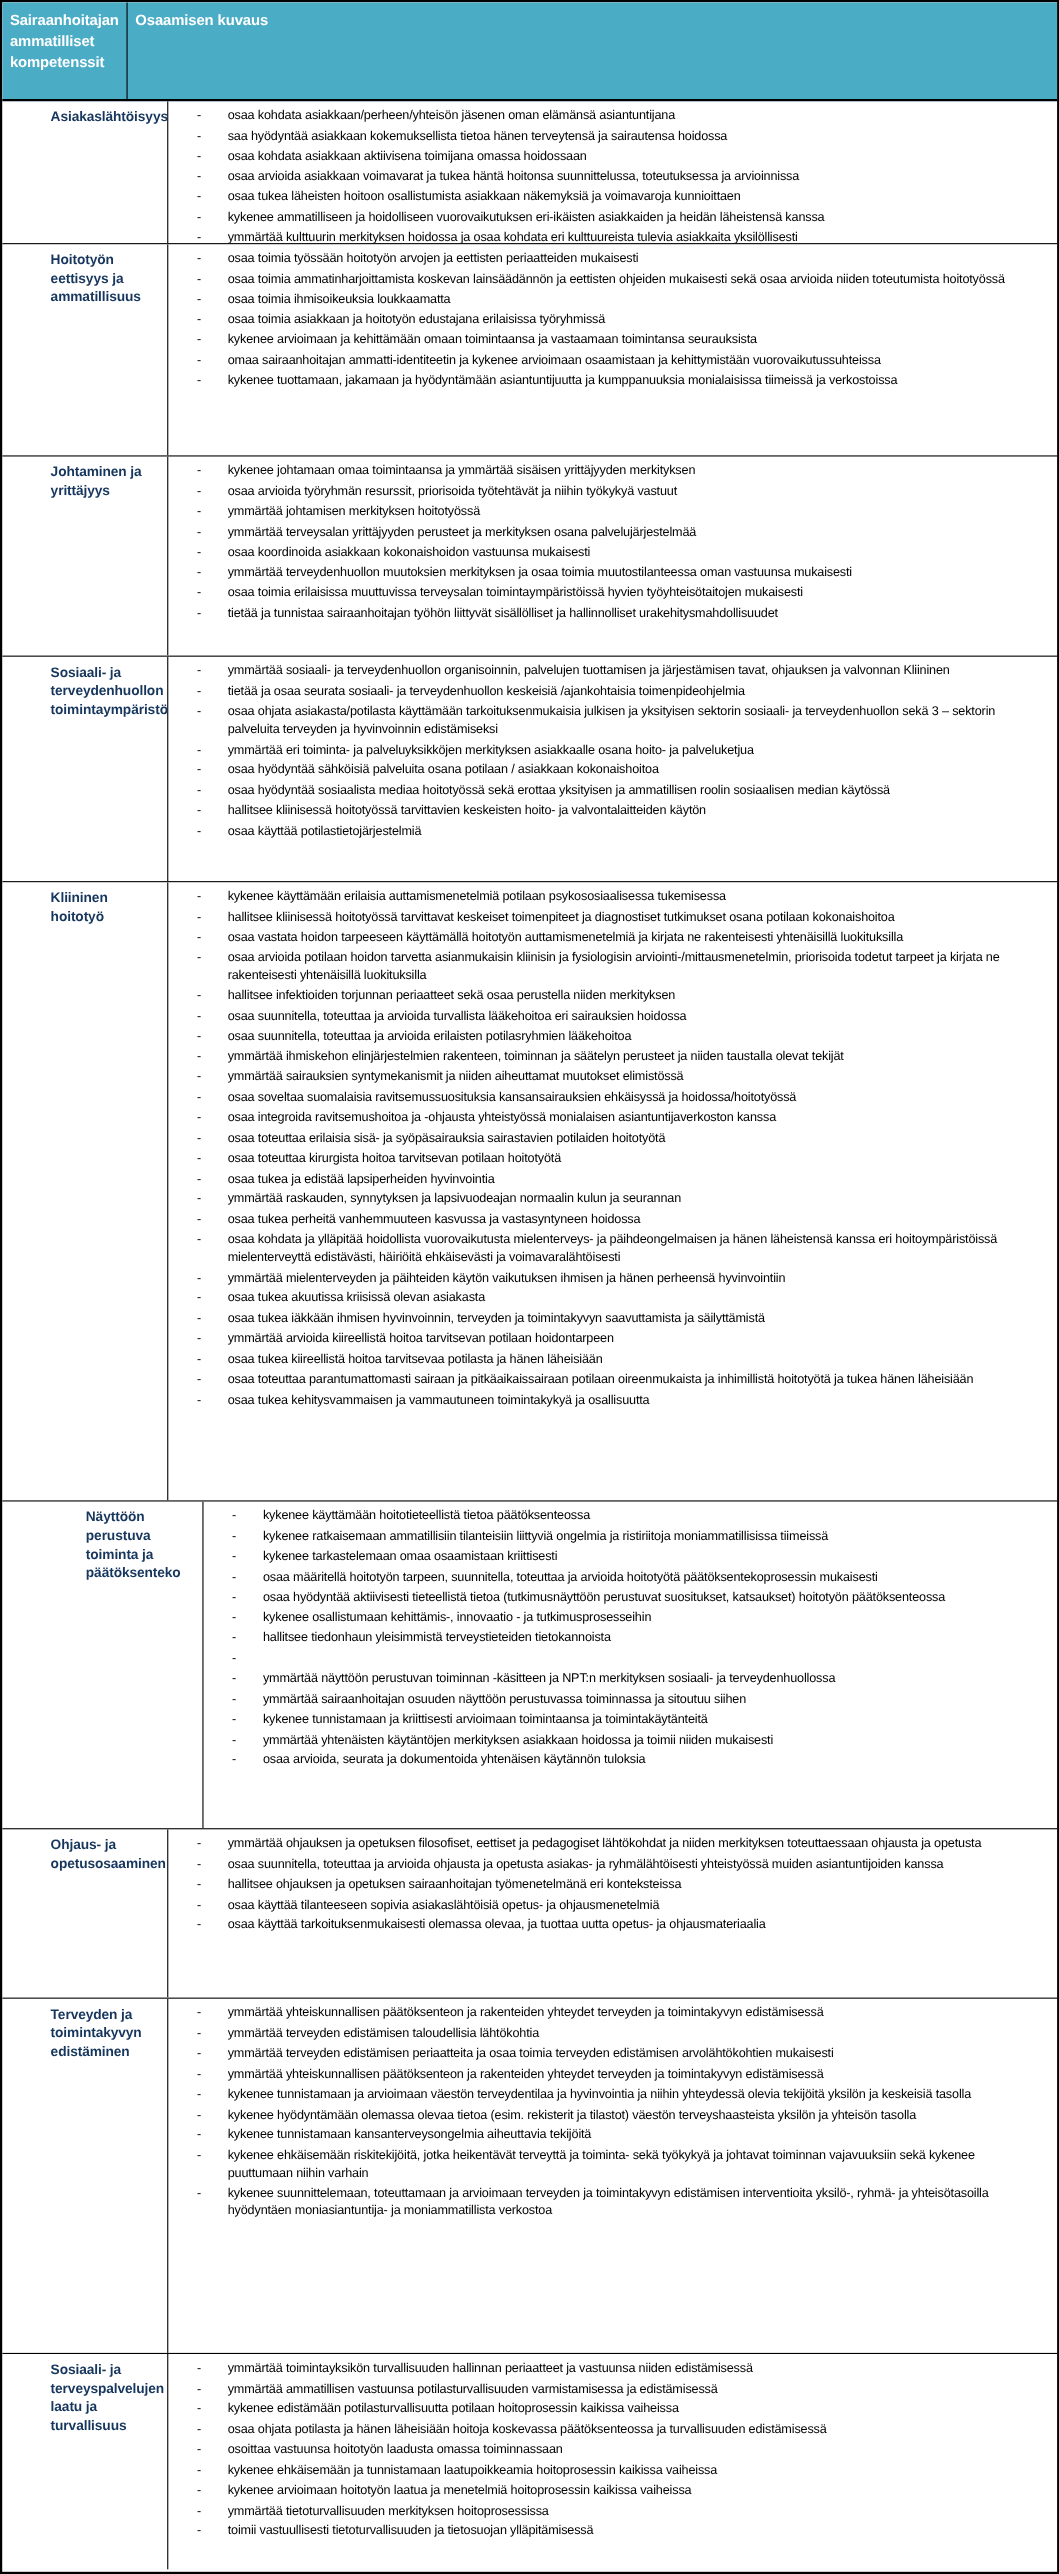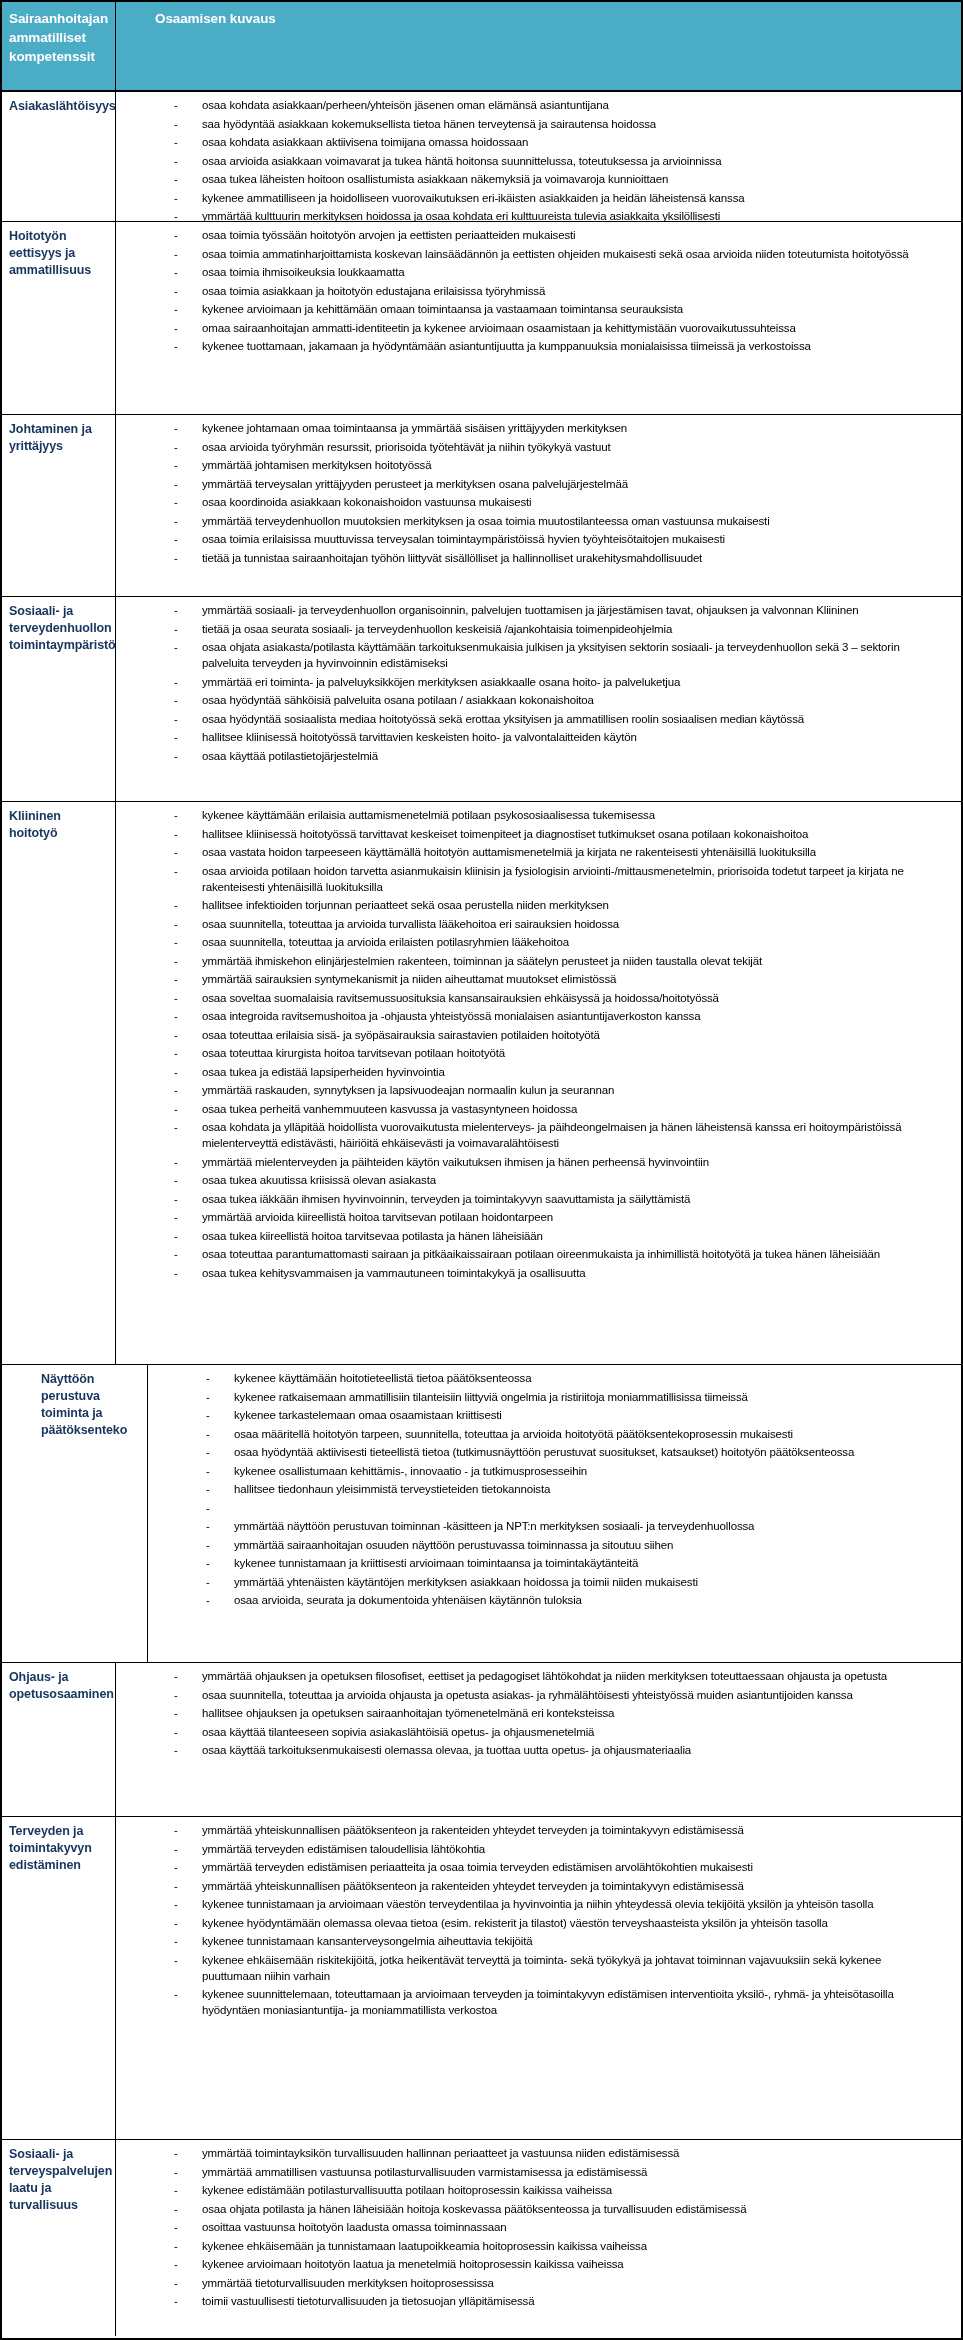--- a/index.html
+++ b/index.html
@@ -14,21 +14,20 @@
     box-sizing: border-box;
     border: 2px solid #000000;
     overflow: hidden;
     background: #ffffff;
   }
   .row {
     display: flex;
     box-sizing: border-box;
     border-bottom: 1px solid #000000;
     overflow: hidden;
-    gap: 32px;
   }
   .row:last-child { border-bottom: none; }
   .cell {
     box-sizing: border-box;
     overflow: hidden;
   }
   .col-left {
     flex: 0 0 114px;
     border-right: 1px solid #000000;
   }
@@ -48,20 +47,21 @@
     letter-spacing: -0.1px;
   }
   
   .category-cell {
     color: #17365D;
     font-weight: bold;
     font-size: 12.5px;
     line-height: 17px;
     padding: 6px 3px 0 7px;
     letter-spacing: -0.1px;
+    margin-left: 37px;
   }
   
   .items-cell { padding: 5px 8px 0 0; }
   ul.items {
     list-style: none;
     margin: 0;
     padding: 0;
   }
   li.item {
     display: flex;
@@ -517,21 +517,21 @@
     <span class="item-text">ymmärtää terveyden edistämisen periaatteita ja osaa toimia terveyden edistämisen arvolähtökohtien mukaisesti</span>
   </li>
 
   <li class="item">
     <span class="dash">-</span>
     <span class="item-text">ymmärtää yhteiskunnallisen päätöksenteon ja rakenteiden yhteydet terveyden ja toimintakyvyn edistämisessä</span>
   </li>
 
   <li class="item">
     <span class="dash">-</span>
-    <span class="item-text">kykenee tunnistamaan ja arvioimaan väestön terveydentilaa ja hyvinvointia ja niihin yhteydessä olevia tekijöitä yksilön ja yhteisön tasolla</span>
+    <span class="item-text">kykenee tunnistamaan ja arvioimaan väestön terveydentilaa ja hyvinvointia ja niihin yhteydessä olevia tekijöitä yksilön ja keskeisiä tasolla</span>
   </li>
 
   <li class="item">
     <span class="dash">-</span>
     <span class="item-text">kykenee hyödyntämään olemassa olevaa tietoa (esim. rekisterit ja tilastot) väestön terveyshaasteista yksilön ja yhteisön tasolla</span>
   </li>
 
   <li class="item">
     <span class="dash">-</span>
     <span class="item-text">kykenee tunnistamaan kansanterveysongelmia aiheuttavia tekijöitä</span>

